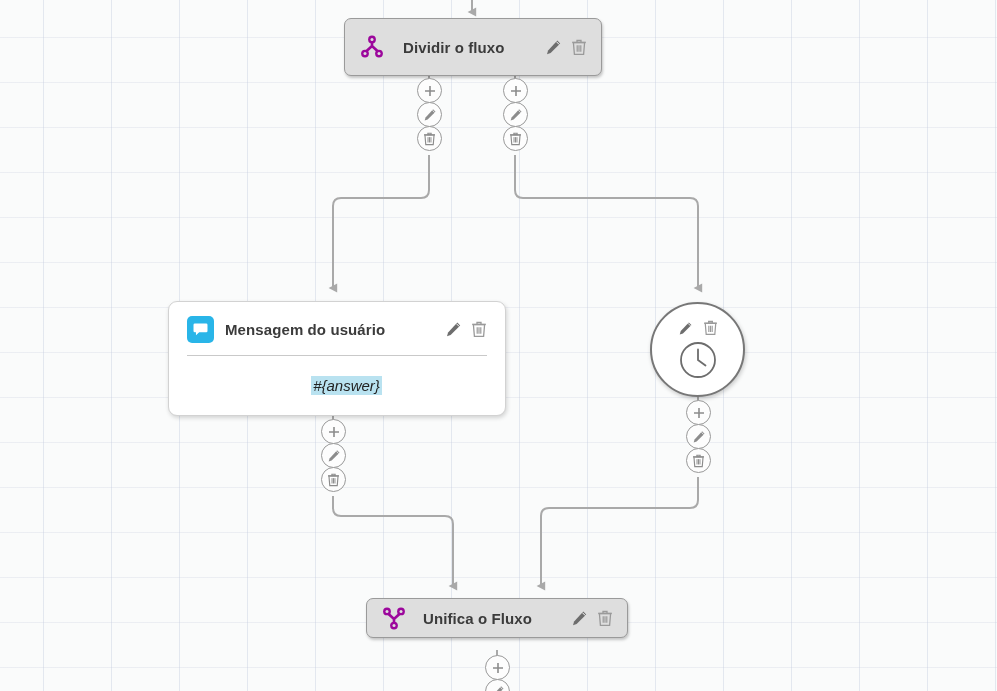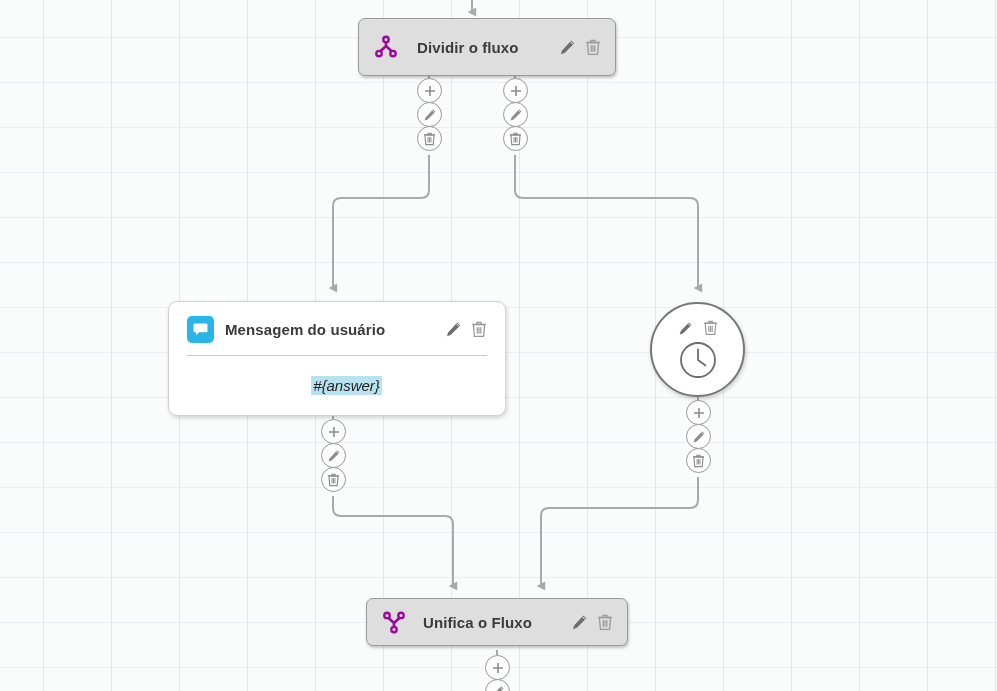--- a/index.html
+++ b/index.html
@@ -71,28 +71,27 @@
     gap: 9px;
   }
   .tool-icons svg { display: block; }
 
   
   #node-split {
     left: 344px;
     top: 18px;
     width: 258px;
     height: 58px;
-    margin-left: 14px;
   }
   #node-split .node-icon { margin-right: 18px; }
   #node-merge {
     left: 366px;
     top: 598px;
     width: 262px;
-    height: 48px;
+    height: 40px;
   }
   #node-merge .node-icon { margin-right: 16px; }
 
   
   #node-message {
     left: 168px;
     top: 301px;
     width: 338px;
     height: 115px;
     display: flex;

